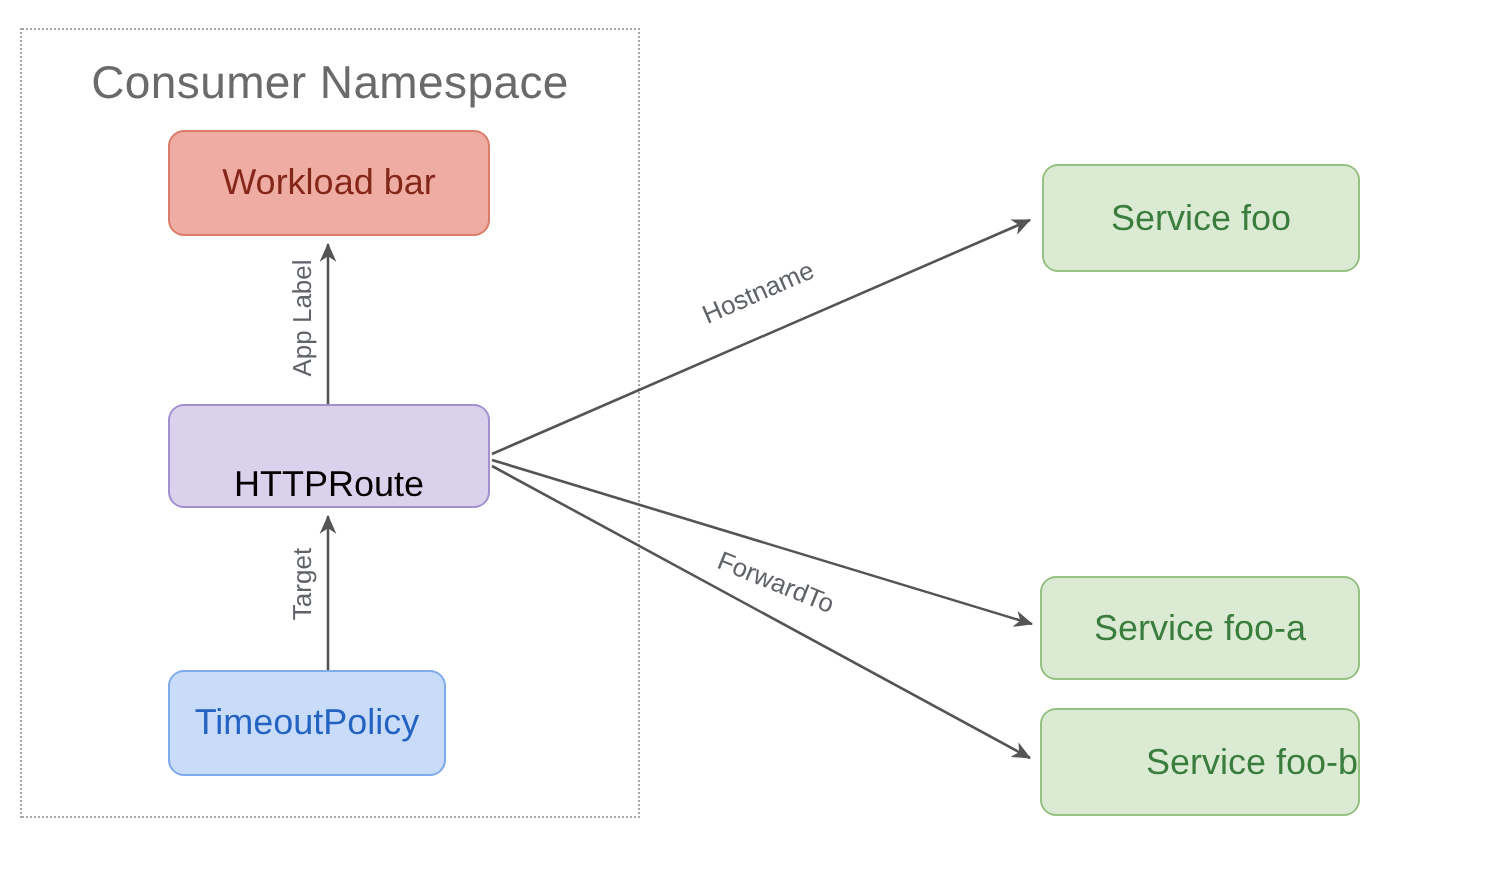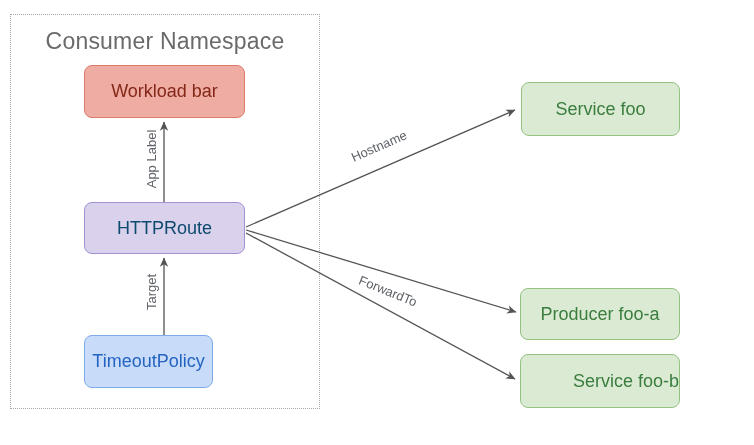--- a/index.html
+++ b/index.html
@@ -34,27 +34,27 @@
     border-radius: 8px;
     display: flex;
     align-items: center;
     justify-content: center;
     font-size: 18px;
     box-sizing: border-box;
     border-width: 1.5px;
     border-style: solid;
   }
   .node-red    { background: #eeaca2; border-color: #db7c6a; color: #842718; }
-  .node-purple { background: #dad1ec; border-color: #a291ce; color: #0c4a6e; }
+  .node-purple { background: #dad1ec; border-color: #a291ce; color: #000000; align-items: flex-end; }
   .node-blue   { background: #c8dcf9; border-color: #7fabec; color: #2463c2; }
   .node-green  { background: #dbebd3; border-color: #95c183; color: #3a7d3e; }
 
   .n-workload  { left: 84px;  top: 65px;  width: 161px; height: 53px; }
   .n-httproute { left: 84px;  top: 202px; width: 161px; height: 52px; }
-  .n-timeout   { left: 84px;  top: 335px; width: 129px; height: 53px; }
+  .n-timeout   { left: 84px;  top: 335px; width: 139px; height: 53px; }
   .n-foo       { left: 521px; top: 82px;  width: 159px; height: 54px; }
   .n-foo-a     { left: 520px; top: 288px; width: 160px; height: 52px; }
   .n-foo-b     { left: 520px; top: 354px; width: 160px; height: 54px; justify-content: flex-end; }
 
   .edges-svg {
     position: absolute;
     left: 0; top: 0;
     width: 754px;
     height: 445px;
     pointer-events: none;
@@ -109,20 +109,20 @@
 
   <div class="node node-blue n-timeout">
     <span>TimeoutPolicy</span>
   </div>
 
   <div class="node node-green n-foo">
     <span>Service foo</span>
   </div>
 
   <div class="node node-green n-foo-a">
-    <span>Producer foo-a</span>
+    <span>Service foo-a</span>
   </div>
 
   <div class="node node-green n-foo-b">
     <span>Service foo-b</span>
   </div>
 
 </div>
 
 </body></html>

